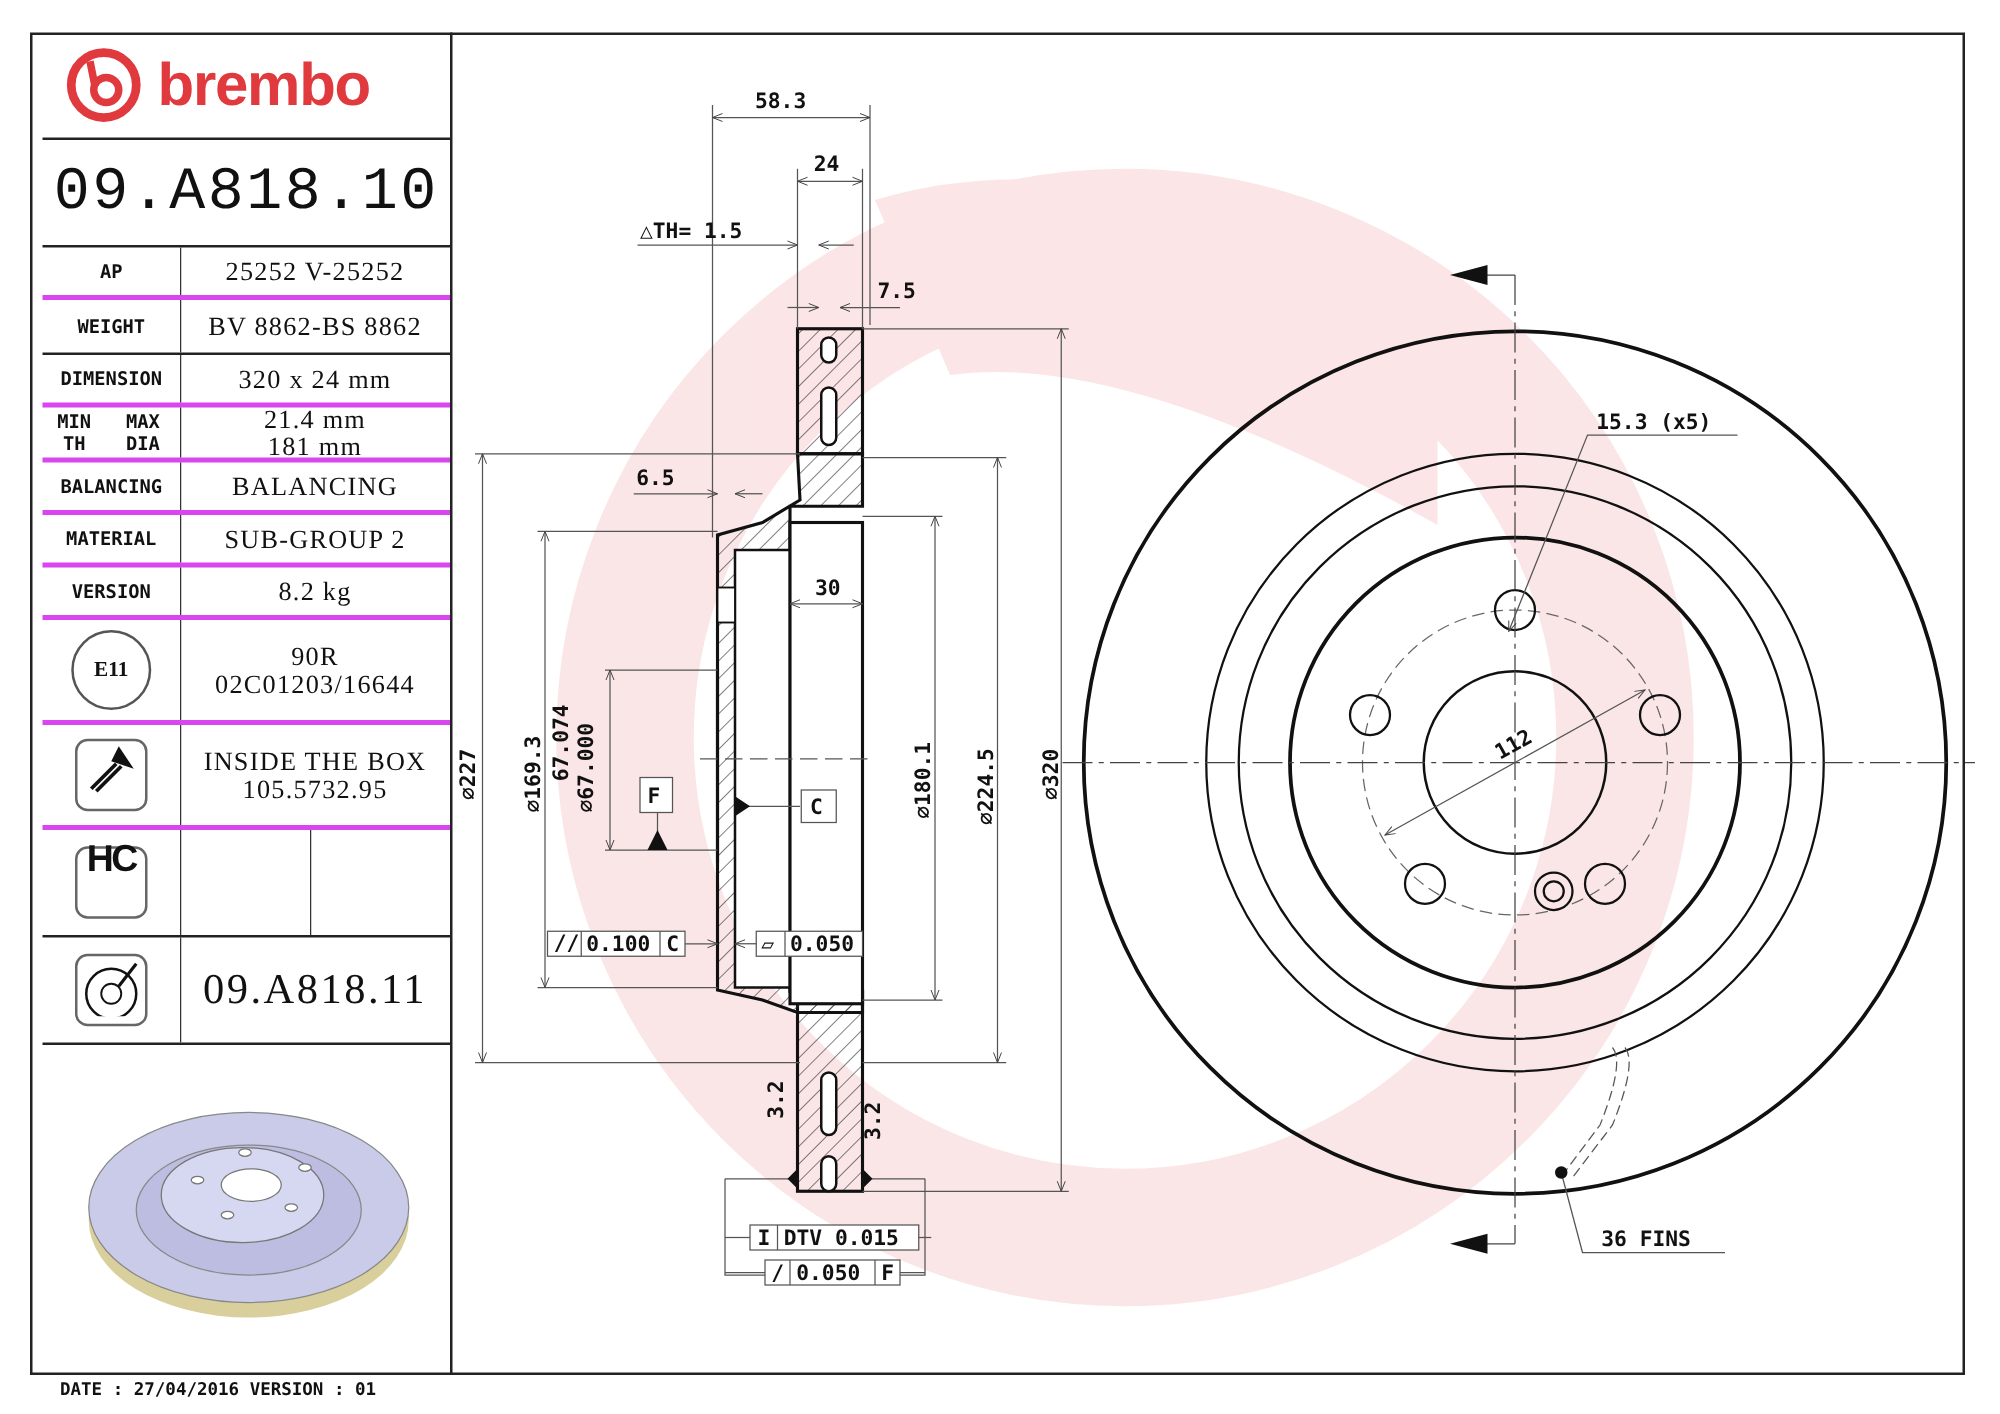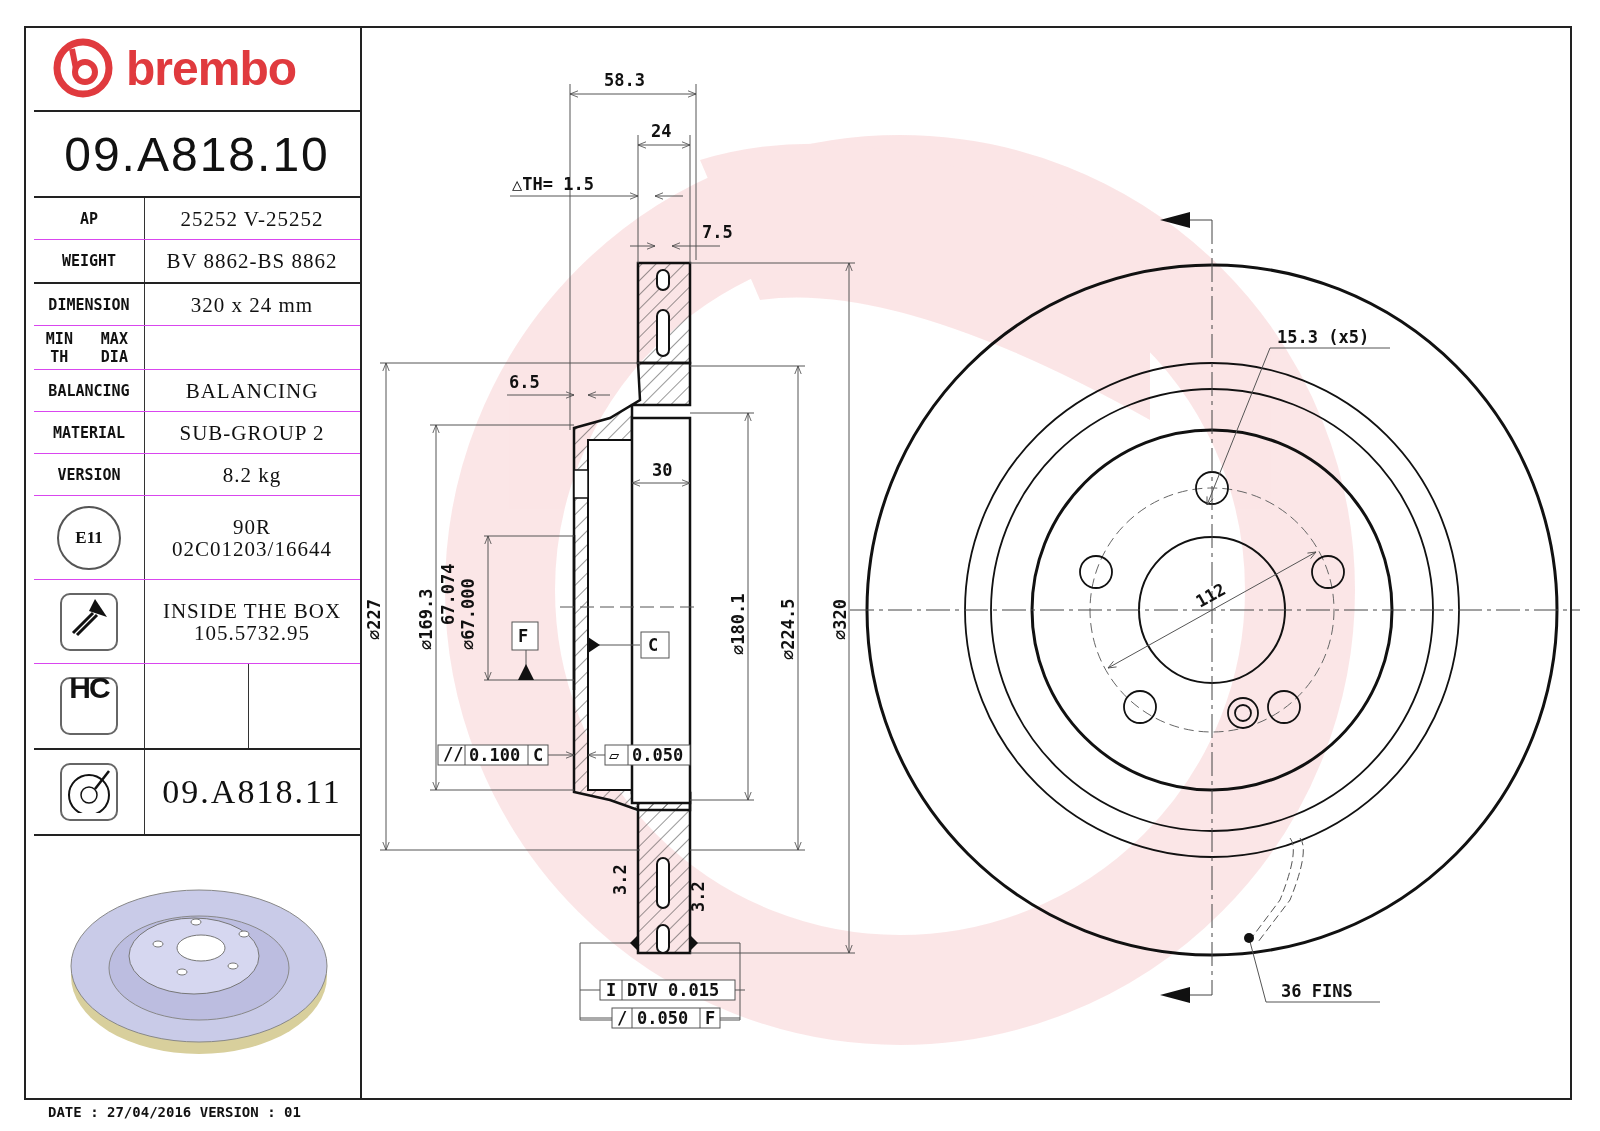--- a/index.html
+++ b/index.html
@@ -1,25 +1,25 @@
 <!DOCTYPE html>
 <html><head>
 <meta charset="utf-8">
 <style>
   html, body { margin:0; padding:0; background:#ffffff; }
   body { width:1600px; height:1131px; position:relative; overflow:hidden; font-family:"DejaVu Sans", sans-serif; color:#111; }
   .frame { position:absolute; left:24px; top:26px; width:1548px; height:1074px; border:2px solid #222; box-sizing:border-box; }
   .sidebar { position:absolute; left:24px; top:26px; width:328px; height:1074px; border-right:2px solid #222; box-sizing:border-box;margin-left:10px; }
-  .row { position:absolute; left:0; width:326px; border-bottom:1px solid #d946ef; box-sizing:border-box; }
+  .row { position:absolute; left:0; width:326px; border-bottom:4px solid #d946ef; box-sizing:border-box; }
   .row.thick { border-bottom:2px solid #222; }
   .lcell { position:absolute; left:0; top:0; bottom:0; width:110px; border-right:1px solid #333; display:flex; align-items:center; justify-content:center; font-family:"DejaVu Sans Mono", monospace; font-weight:bold; font-size:15px; text-align:center; line-height:18px; }
   .rcell { position:absolute; left:110px; right:0; top:0; bottom:0; display:flex; flex-direction:column; align-items:center; justify-content:center; font-size:21px; letter-spacing:1px; line-height:22px; text-align:center;font-family:Liberation Serif, serif; }
   .logo { top:0; height:86px; display:flex; align-items:center; padding-left:18px; }
   .logo-text { font-family:"Liberation Sans", sans-serif; font-weight:bold; font-size:48px; color:#e03a3e; margin-left:12px; letter-spacing:-1px; }
-  .partno { top:86px; height:86px; display:flex; align-items:center; justify-content:center; font-size:48px; letter-spacing:2px; font-family:Liberation Sans, sans-serif; }
+  .partno { top:86px; height:86px; display:flex; align-items:center; justify-content:center; font-size:48px; letter-spacing:2px; font-family:Liberation Mono, monospace; }
   .icon-box { width:58px; height:58px; border:2px solid #666; border-radius:10px; display:flex; align-items:flex-start; justify-content:center; box-sizing:border-box; }
   .e11 { width:60px; height:60px; border:2px solid #555; border-radius:50%; display:flex; align-items:center; justify-content:center; font-family:Liberation Serif, serif; font-weight:bold; font-size:17px; }
   .footer { position:absolute; left:48px; top:1104px; font-family:"DejaVu Sans Mono", monospace; font-weight:bold; font-size:14px; }
   .drawing { position:absolute; left:0; top:0; width:1600px; height:1131px; }
   .dim { font-family:"DejaVu Sans Mono", monospace; font-weight:bold; font-size:17px; fill:#111; }
 </style>
 </head>
 <body>
 
 <svg class="drawing" viewBox="0 0 1600 1131" xmlns="http://www.w3.org/2000/svg">
@@ -203,20 +203,24 @@
   </div>
   <div class="row" style="top:258px;height:42px">
     <div class="lcell">DIMENSION</div>
     <div class="rcell">320 x 24 mm</div>
   </div>
   <div class="row" style="top:300px;height:44px">
     <div class="lcell" style="flex-direction:row">
       <span>MIN TH</span>
       <span>MAX DIA</span>
     </div>
+    <div class="rcell">
+      <span>21.4 mm</span>
+      <span>181 mm</span>
+    </div>
   </div>
   <div class="row" style="top:344px;height:42px">
     <div class="lcell">BALANCING</div>
     <div class="rcell">BALANCING</div>
   </div>
   <div class="row" style="top:386px;height:42px">
     <div class="lcell">MATERIAL</div>
     <div class="rcell">SUB-GROUP 2</div>
   </div>
   <div class="row" style="top:428px;height:42px">

